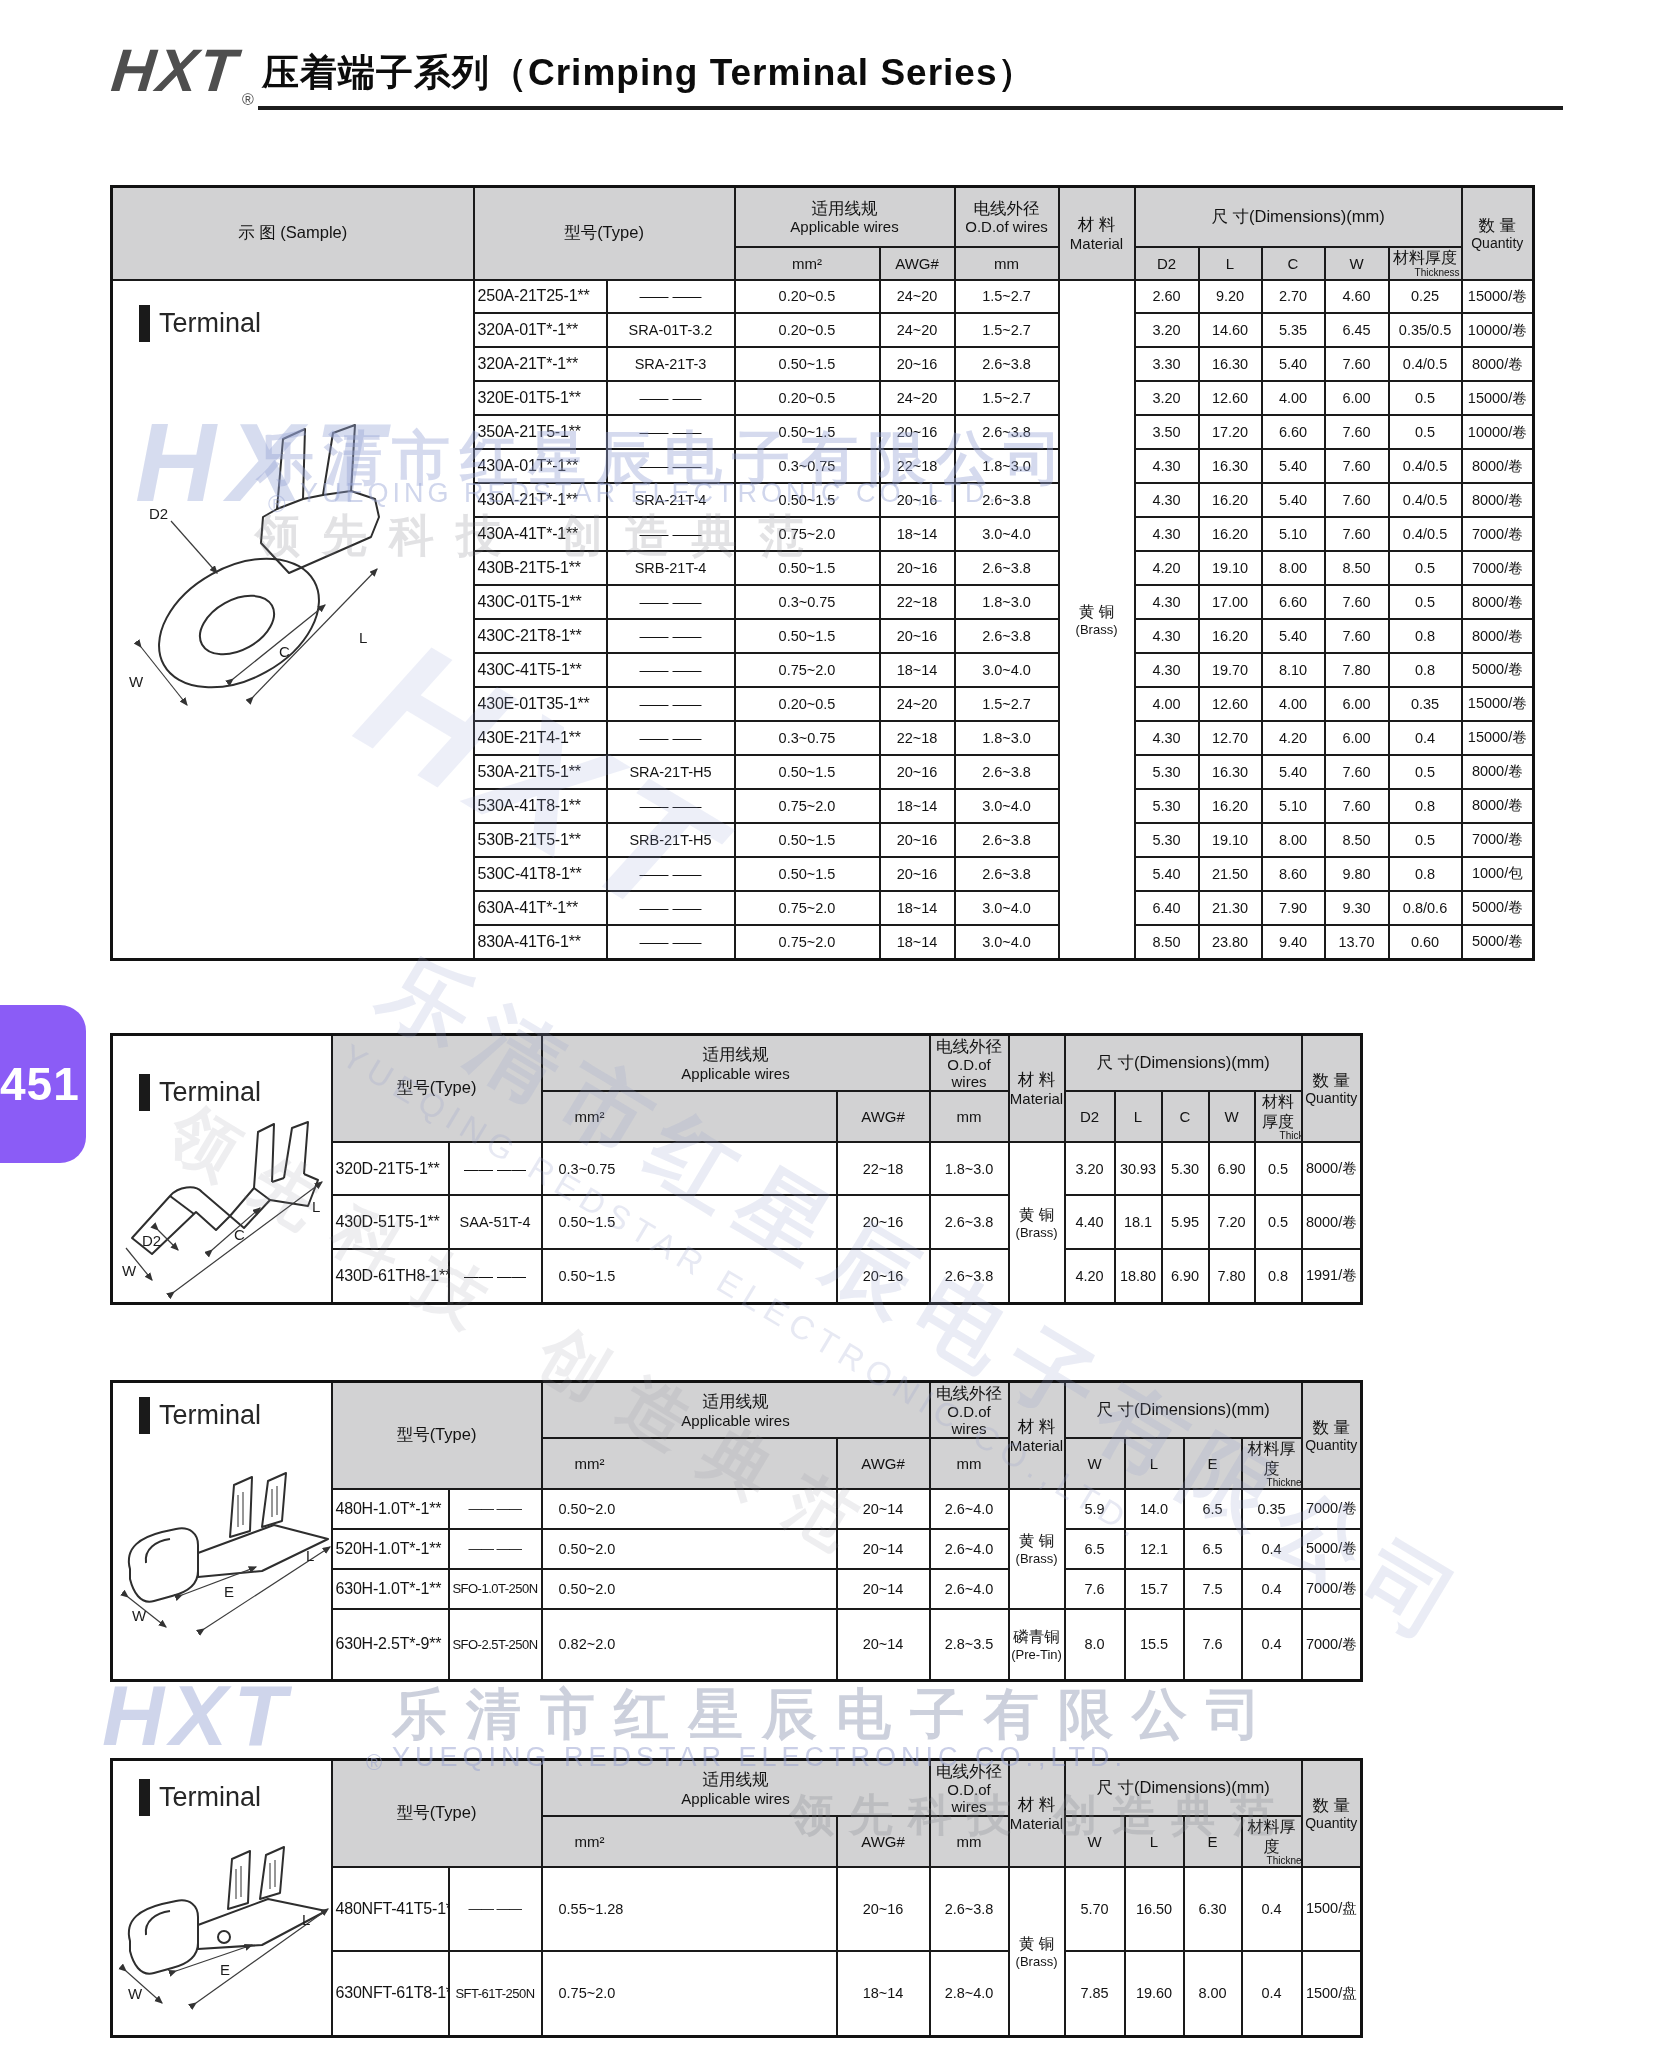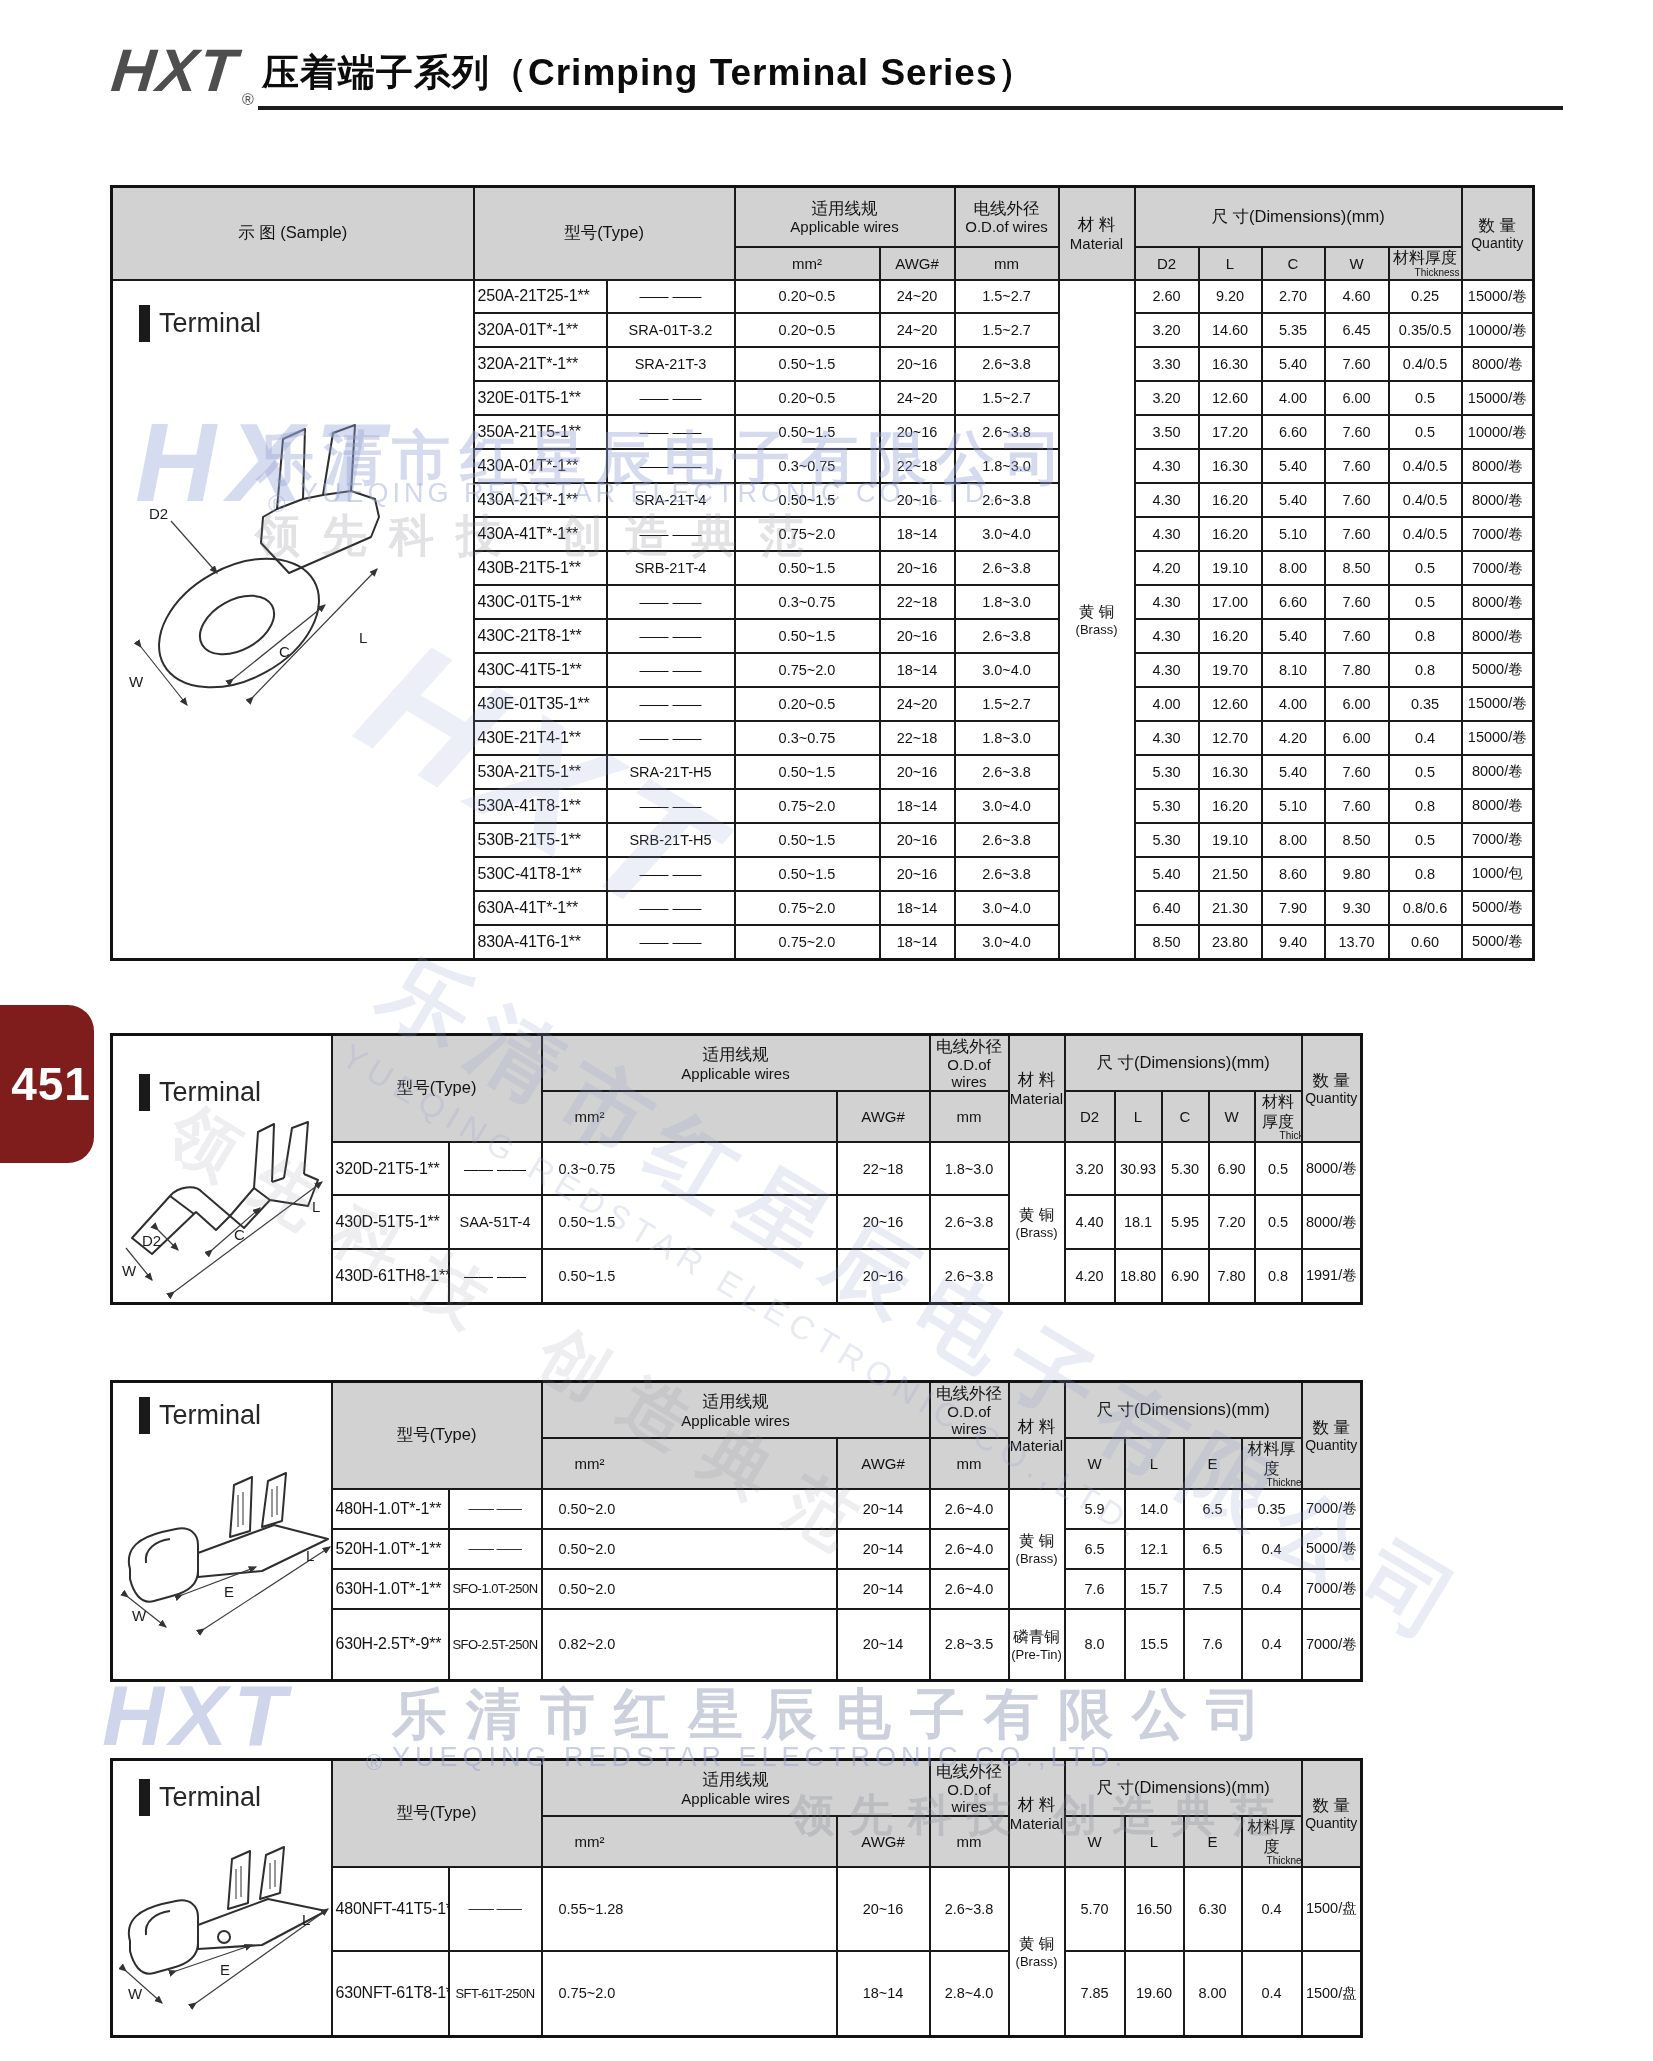--- a/index.html
+++ b/index.html
@@ -70,22 +70,22 @@
     font-size:68px;font-weight:700;letter-spacing:28px;color:rgba(140,143,152,0.15);}
   #wm3-hxt{left:102px;top:1666px;font-size:86px;font-weight:900;font-style:italic;
     letter-spacing:6px;color:rgba(150,164,212,0.46);}
   #wm3-zh{left:392px;top:1678px;font-size:55px;font-weight:700;letter-spacing:19px;color:rgba(148,156,182,0.48);}
   #wm3-reg{left:366px;top:1750px;font-size:22px;color:rgba(150,160,208,0.5);}
   #wm3-en{left:392px;top:1742px;font-size:27px;letter-spacing:5px;color:rgba(150,160,208,0.5);}
   #wm3-slogan{left:790px;top:1786px;font-size:44px;font-weight:700;letter-spacing:15px;
     color:rgba(128,130,138,0.26);z-index:6;}
 
   
-  .page-tab{position:absolute;left:0;top:1005px;width:86px;height:158px;background:#7f1d1d;
-    border-radius:0 26px 26px 0;z-index:7;display:flex;align-items:center;justify-content:center;padding-left:8px;}
+  .page-tab{position:absolute;left:0;top:1005px;width:86px;height:158px;background:#8b5cf6;
+    border-radius:0 26px 26px 0;z-index:7;display:flex;align-items:center;}
   .page-tab span{color:#ffffff;font-size:46px;font-weight:700;letter-spacing:1px;}
 </style>
 </head>
 <body>
 
 <div class="brand">
   <span class="brand-txt">HXT</span><span class="brand-reg">®</span>
 </div>
 <h1 class="title">压着端子系列（Crimping Terminal Series）</h1>
 <div class="title-rule"></div>

